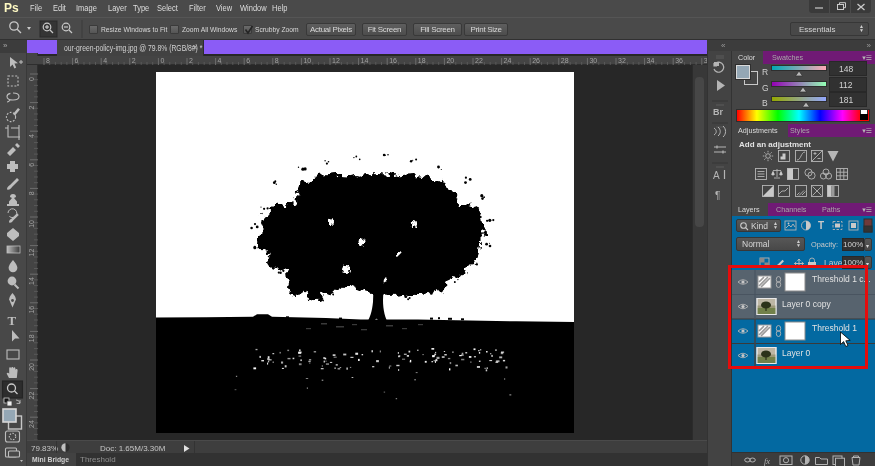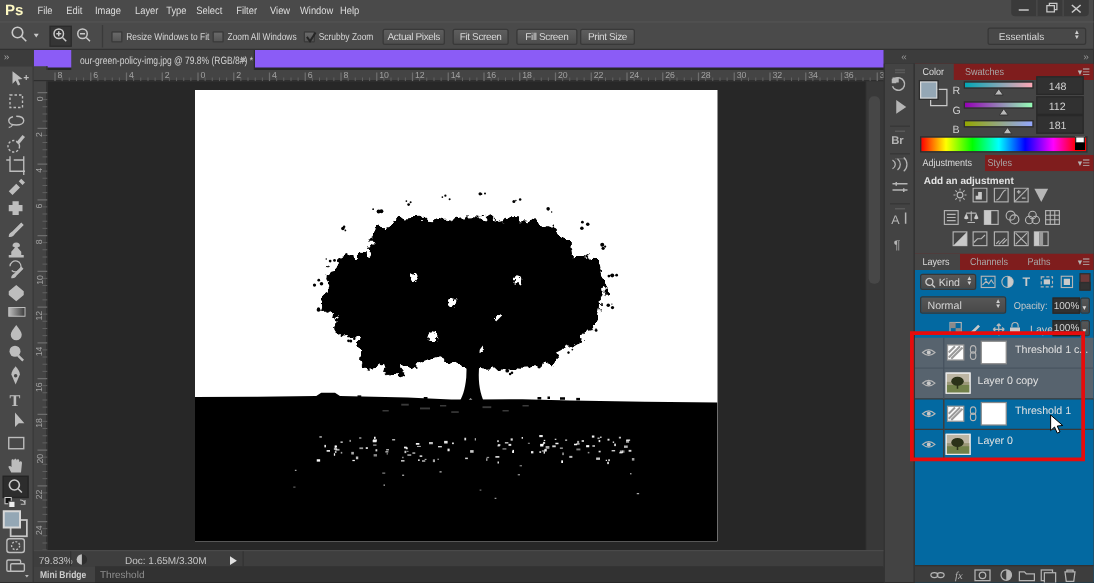--- a/index.html
+++ b/index.html
@@ -32,21 +32,21 @@
   #vsb{left:692px;top:65px;width:15px;height:375px;background:#383838;border-left:1px solid #2b2b2b;box-sizing:border-box;}
   #document{left:156px;top:72px;width:418px;height:361px;background:#fff;}
   
   #statusbar{left:27px;top:440px;width:680px;height:13px;background:#3e3e3e;border-top:1px solid #4a4a4a;color:#c6c6c6;font-size:8.5px;}
   #btabs{left:27px;top:453px;width:680px;height:13px;background:#323232;font-size:8.5px;}
   
   #dockstrip{left:707px;top:51px;width:24px;height:415px;background:#434343;border-left:1px solid #333;box-sizing:border-box;}
   #dockhead{left:707px;top:40px;width:168px;height:11px;background:#3c3c3c;color:#9a9a9a;}
   
   #rightpanel{left:731px;top:51px;width:144px;height:415px;background:#454545;border-left:1px solid #333;box-sizing:border-box;}
-  .ptabbar{position:absolute;left:0;width:143px;height:13px;background:#7f1d1d;}
+  .ptabbar{position:absolute;left:0;width:143px;height:13px;background:#701a75;}
   .ptab{position:absolute;top:0;height:13px;font-size:8px;line-height:13px;padding:0 6px;color:#a8a8a8;white-space:nowrap;}
   .ptab span{display:inline-block;transform:scaleX(0.9);transform-origin:left;}
   .ptab.act{background:#454545;color:#dcdcdc;}
   .pmenu{position:absolute;right:3px;top:3px;color:#b5b5b5;font-size:7px;}
   .well{position:absolute;background:#313131;border:1px solid #282828;box-sizing:border-box;color:#d2d2d2;}
   .drop{position:absolute;background:linear-gradient(#575757,#484848);border:1px solid #373737;border-radius:2px;box-sizing:border-box;color:#d6d6d6;}
 </style>
 </head>
 <body>
 <div id="app">

